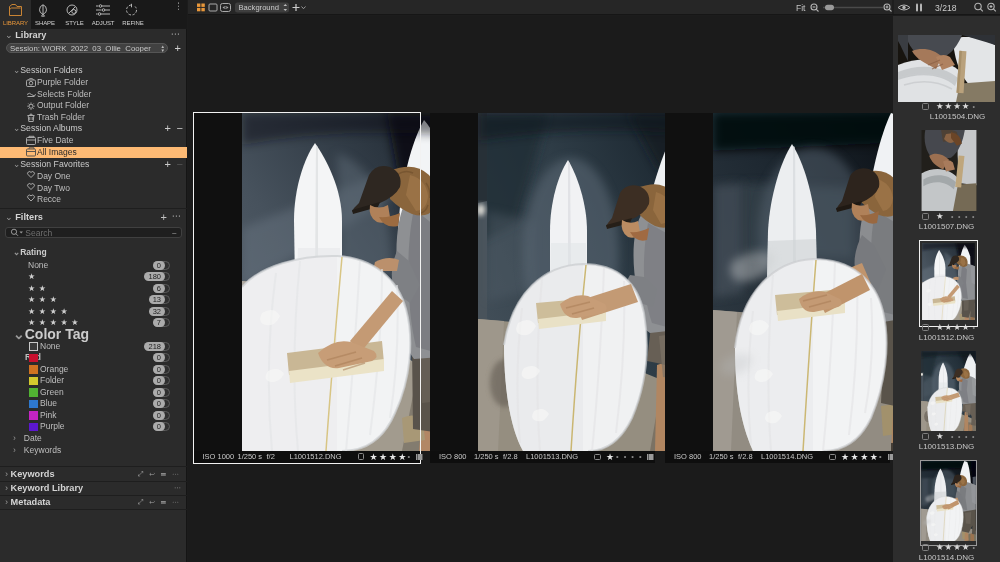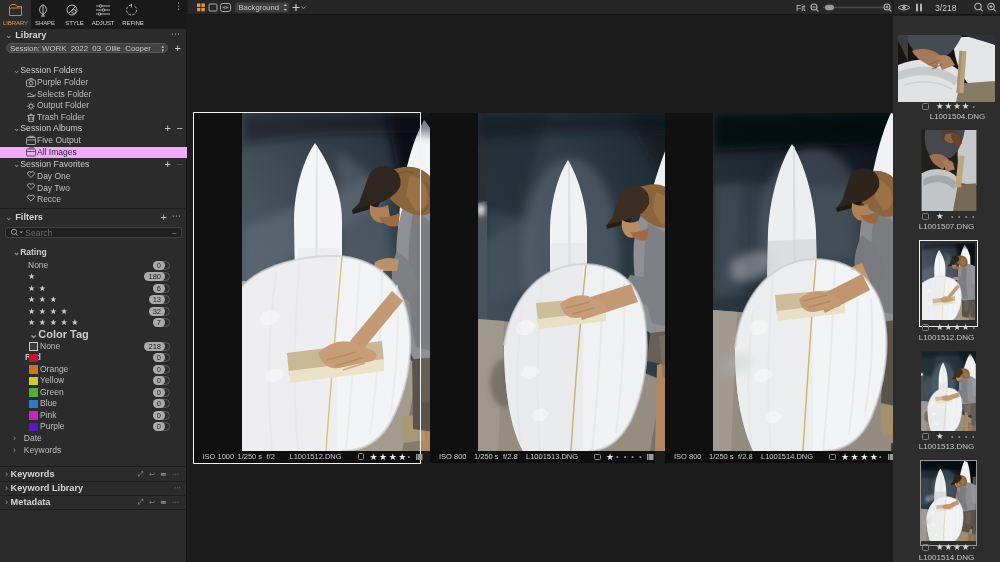--- a/index.html
+++ b/index.html
@@ -111,22 +111,22 @@
 
     <div class="row" style="top:65px; color:#cbcbcb; font-size:8.7px;"><span style="margin-left:13px; color:#999;">⌄</span>Session Folders</div>
     <div class="row" style="top:77px;"><span style="margin-left:37px;">Purple Folder</span></div>
     <div class="row" style="top:88.5px;"><span style="margin-left:37px;">Selects Folder</span></div>
     <div class="row" style="top:100px;"><span style="margin-left:37px;">Output Folder</span></div>
     <div class="row" style="top:111.5px;"><span style="margin-left:37px;">Trash Folder</span></div>
     <div class="row" style="top:123px; color:#cbcbcb; font-size:8.7px;"><span style="margin-left:13px; color:#999;">⌄</span>Session Albums
       <span style="position:absolute; right:16px; font-weight:normal; font-size:11px; color:#ccc;">+</span>
       <span style="position:absolute; right:4px; font-weight:normal; font-size:11px; color:#ccc;">−</span>
     </div>
-    <div class="row" style="top:135px;"><span style="margin-left:37px;">Five Output</span></div>
-    <div class="row" style="top:146.5px; background:#f0abfc; color:#2a2a2a;"><span style="margin-left:37px;">All Images</span></div>
+    <div class="row" style="top:135px;"><span style="margin-left:37px;">Five Date</span></div>
+    <div class="row" style="top:146.5px; background:#fdba74; color:#2a2a2a;"><span style="margin-left:37px;">All Images</span></div>
     <div class="row" style="top:158.5px; color:#cbcbcb; font-size:8.7px;"><span style="margin-left:13px; color:#999;">⌄</span>Session Favorites
       <span style="position:absolute; right:16px; font-weight:normal; font-size:11px; color:#ccc;">+</span>
       <span style="position:absolute; right:4px; font-weight:normal; font-size:11px; color:#555;">−</span>
     </div>
     <div class="row" style="top:170.5px;"><span style="margin-left:37px;">Day One</span></div>
     <div class="row" style="top:182.5px;"><span style="margin-left:37px;">Day Two</span></div>
     <div class="row" style="top:194px;"><span style="margin-left:37px;">Recce</span></div>
     <svg width="16" height="145" style="position:absolute; left:25px; top:77px;">
       <g fill="none" stroke="#b5b5b5" stroke-width="0.9">
         <rect x="1.5" y="3" width="9" height="6.5" rx="1.2"></rect>
@@ -168,25 +168,25 @@
     </div>
 
     <div id="filters">
       <div class="row" style="top:247px; color:#cccccc; font-weight:bold; font-size:8.5px;"><span style="margin-left:13px; color:#999;">⌄</span>Rating</div>
       <div class="row" style="top:259.5px;"><span style="margin-left:28px;">None</span><span class="cntback" style="right:17px;"></span><span class="cnt" style="right:22px;">0</span></div>
       <div class="row" style="top:271px;"><span class="star" style="margin-left:28px;">★</span><span class="cntback" style="right:17px;"></span><span class="cnt" style="right:22px;">180</span></div>
       <div class="row" style="top:282.5px;"><span class="star" style="margin-left:28px;">★ ★</span><span class="cntback" style="right:17px;"></span><span class="cnt" style="right:22px;">6</span></div>
       <div class="row" style="top:294px;"><span class="star" style="margin-left:28px;">★ ★ ★</span><span class="cntback" style="right:17px;"></span><span class="cnt" style="right:22px;">13</span></div>
       <div class="row" style="top:305.5px;"><span class="star" style="margin-left:28px;">★ ★ ★ ★</span><span class="cntback" style="right:17px;"></span><span class="cnt" style="right:22px;">32</span></div>
       <div class="row" style="top:317px;"><span class="star" style="margin-left:28px;">★ ★ ★ ★ ★</span><span class="cntback" style="right:17px;"></span><span class="cnt" style="right:22px;">7</span></div>
-      <div class="row" style="top:329px; color:#cccccc; font-weight:bold; font-size:11px;padding-left:16px;"><span style="margin-left:13px; color:#999;">⌄</span>Color Tag</div>
+      <div class="row" style="top:329px; color:#cccccc; font-weight:bold; font-size:14px;"><span style="margin-left:13px; color:#999;">⌄</span>Color Tag</div>
       <div class="row" style="top:340.5px;"><span class="swatch" style="background:#3a3a3a; border:1px solid #c9c9c9;"></span><span style="margin-left:40px;">None</span><span class="cntback" style="right:17px;"></span><span class="cnt" style="right:22px;">218</span></div>
       <div class="row" style="top:352px;"><span class="swatch" style="background:#c8102e;"></span><span style="margin-left:25px;font-weight:bold;">Red</span><span class="cntback" style="right:17px;"></span><span class="cnt" style="right:22px;">0</span></div>
       <div class="row" style="top:363.5px;"><span class="swatch" style="background:#cf7221;"></span><span style="margin-left:40px;">Orange</span><span class="cntback" style="right:17px;"></span><span class="cnt" style="right:22px;">0</span></div>
-      <div class="row" style="top:375px;"><span class="swatch" style="background:#d3c82e;"></span><span style="margin-left:40px;">Yellow</span><span class="cntback" style="right:17px;"></span><span class="cnt" style="right:22px;">0</span></div>
+      <div class="row" style="top:375px;"><span class="swatch" style="background:#d3c82e;"></span><span style="margin-left:40px;">Folder</span><span class="cntback" style="right:17px;"></span><span class="cnt" style="right:22px;">0</span></div>
       <div class="row" style="top:386.5px;"><span class="swatch" style="background:#51b232;"></span><span style="margin-left:40px;">Green</span><span class="cntback" style="right:17px;"></span><span class="cnt" style="right:22px;">0</span></div>
       <div class="row" style="top:398px;"><span class="swatch" style="background:#2e78cd;"></span><span style="margin-left:40px;">Blue</span><span class="cntback" style="right:17px;"></span><span class="cnt" style="right:22px;">0</span></div>
       <div class="row" style="top:409.5px;"><span class="swatch" style="background:#c424c4;"></span><span style="margin-left:40px;">Pink</span><span class="cntback" style="right:17px;"></span><span class="cnt" style="right:22px;">0</span></div>
       <div class="row" style="top:421px;"><span class="swatch" style="background:#5c17ce;"></span><span style="margin-left:40px;">Purple</span><span class="cntback" style="right:17px;"></span><span class="cnt" style="right:22px;">0</span></div>
       <div class="row" style="top:433px;"><span style="margin-left:13px; color:#999;">›</span><span style="margin-left:8px;text-align:center;">Date</span></div>
       <div class="row" style="top:445px;"><span style="margin-left:13px; color:#999;">›</span><span style="margin-left:8px;">Keywords</span></div>
     </div>
 
     <div id="bottompanels">
       <div style="position:absolute; left:0; top:466px; width:187px; border-top:1px solid #1e1e1e;"></div>

